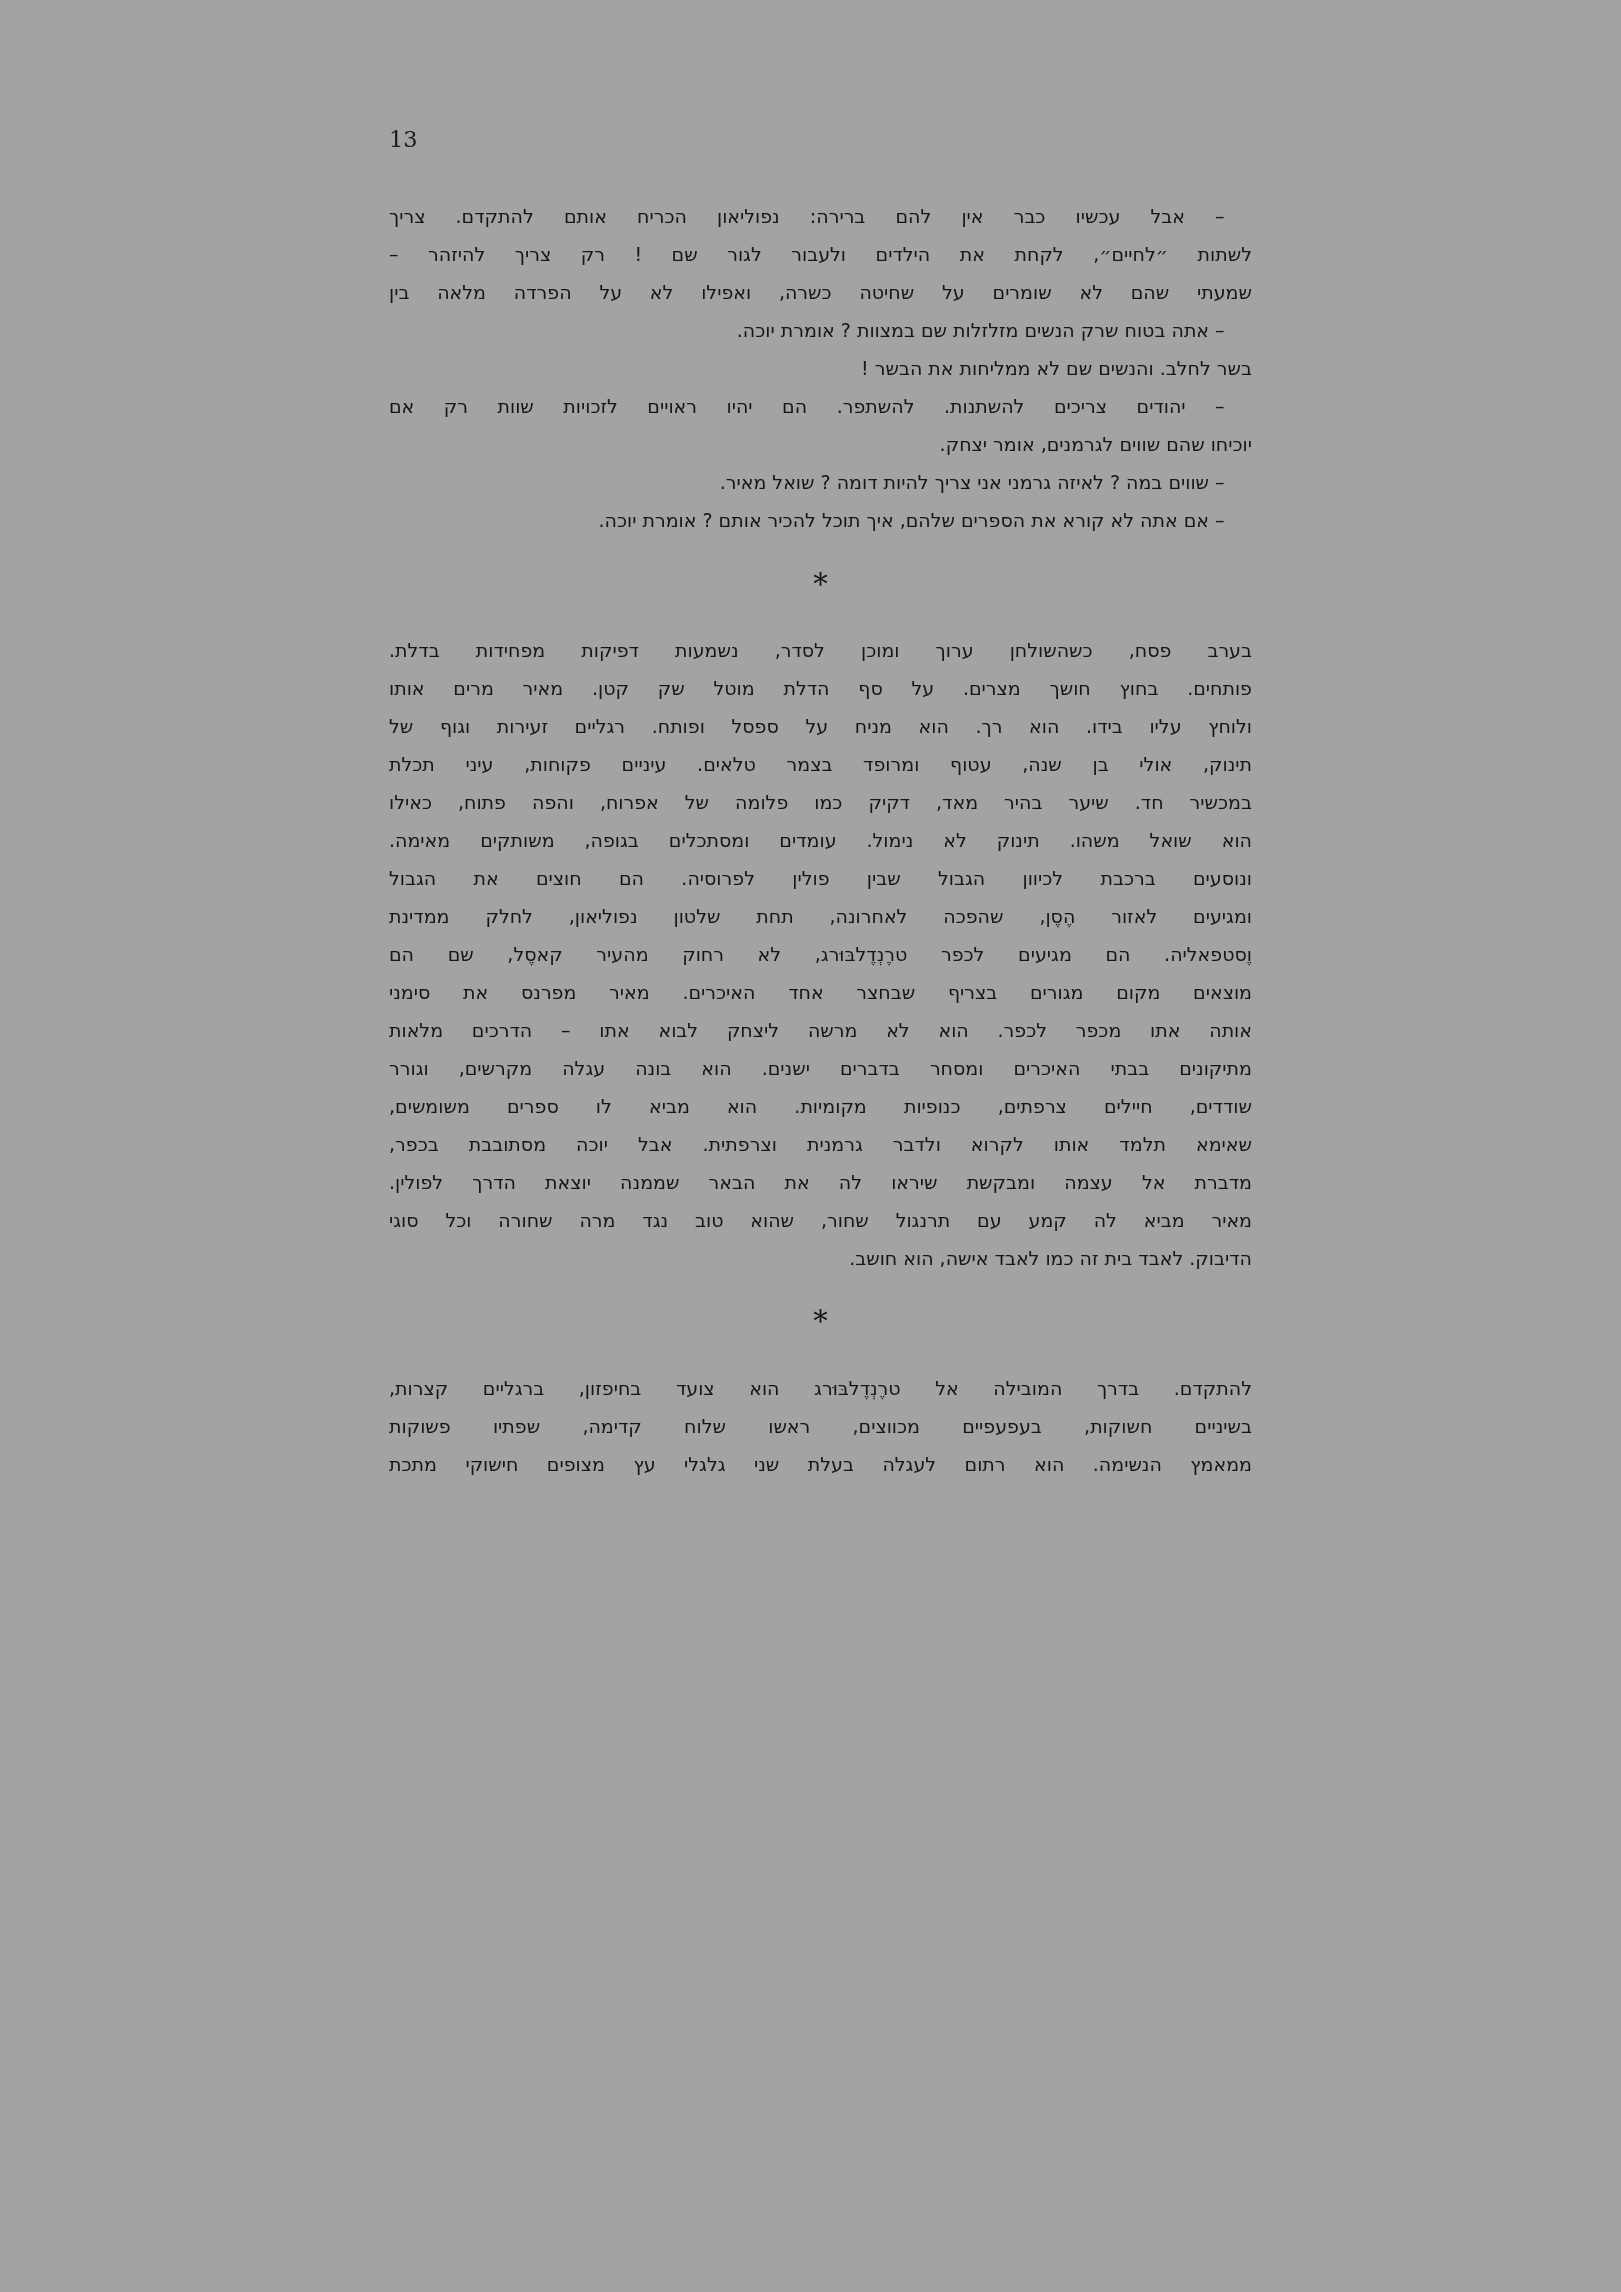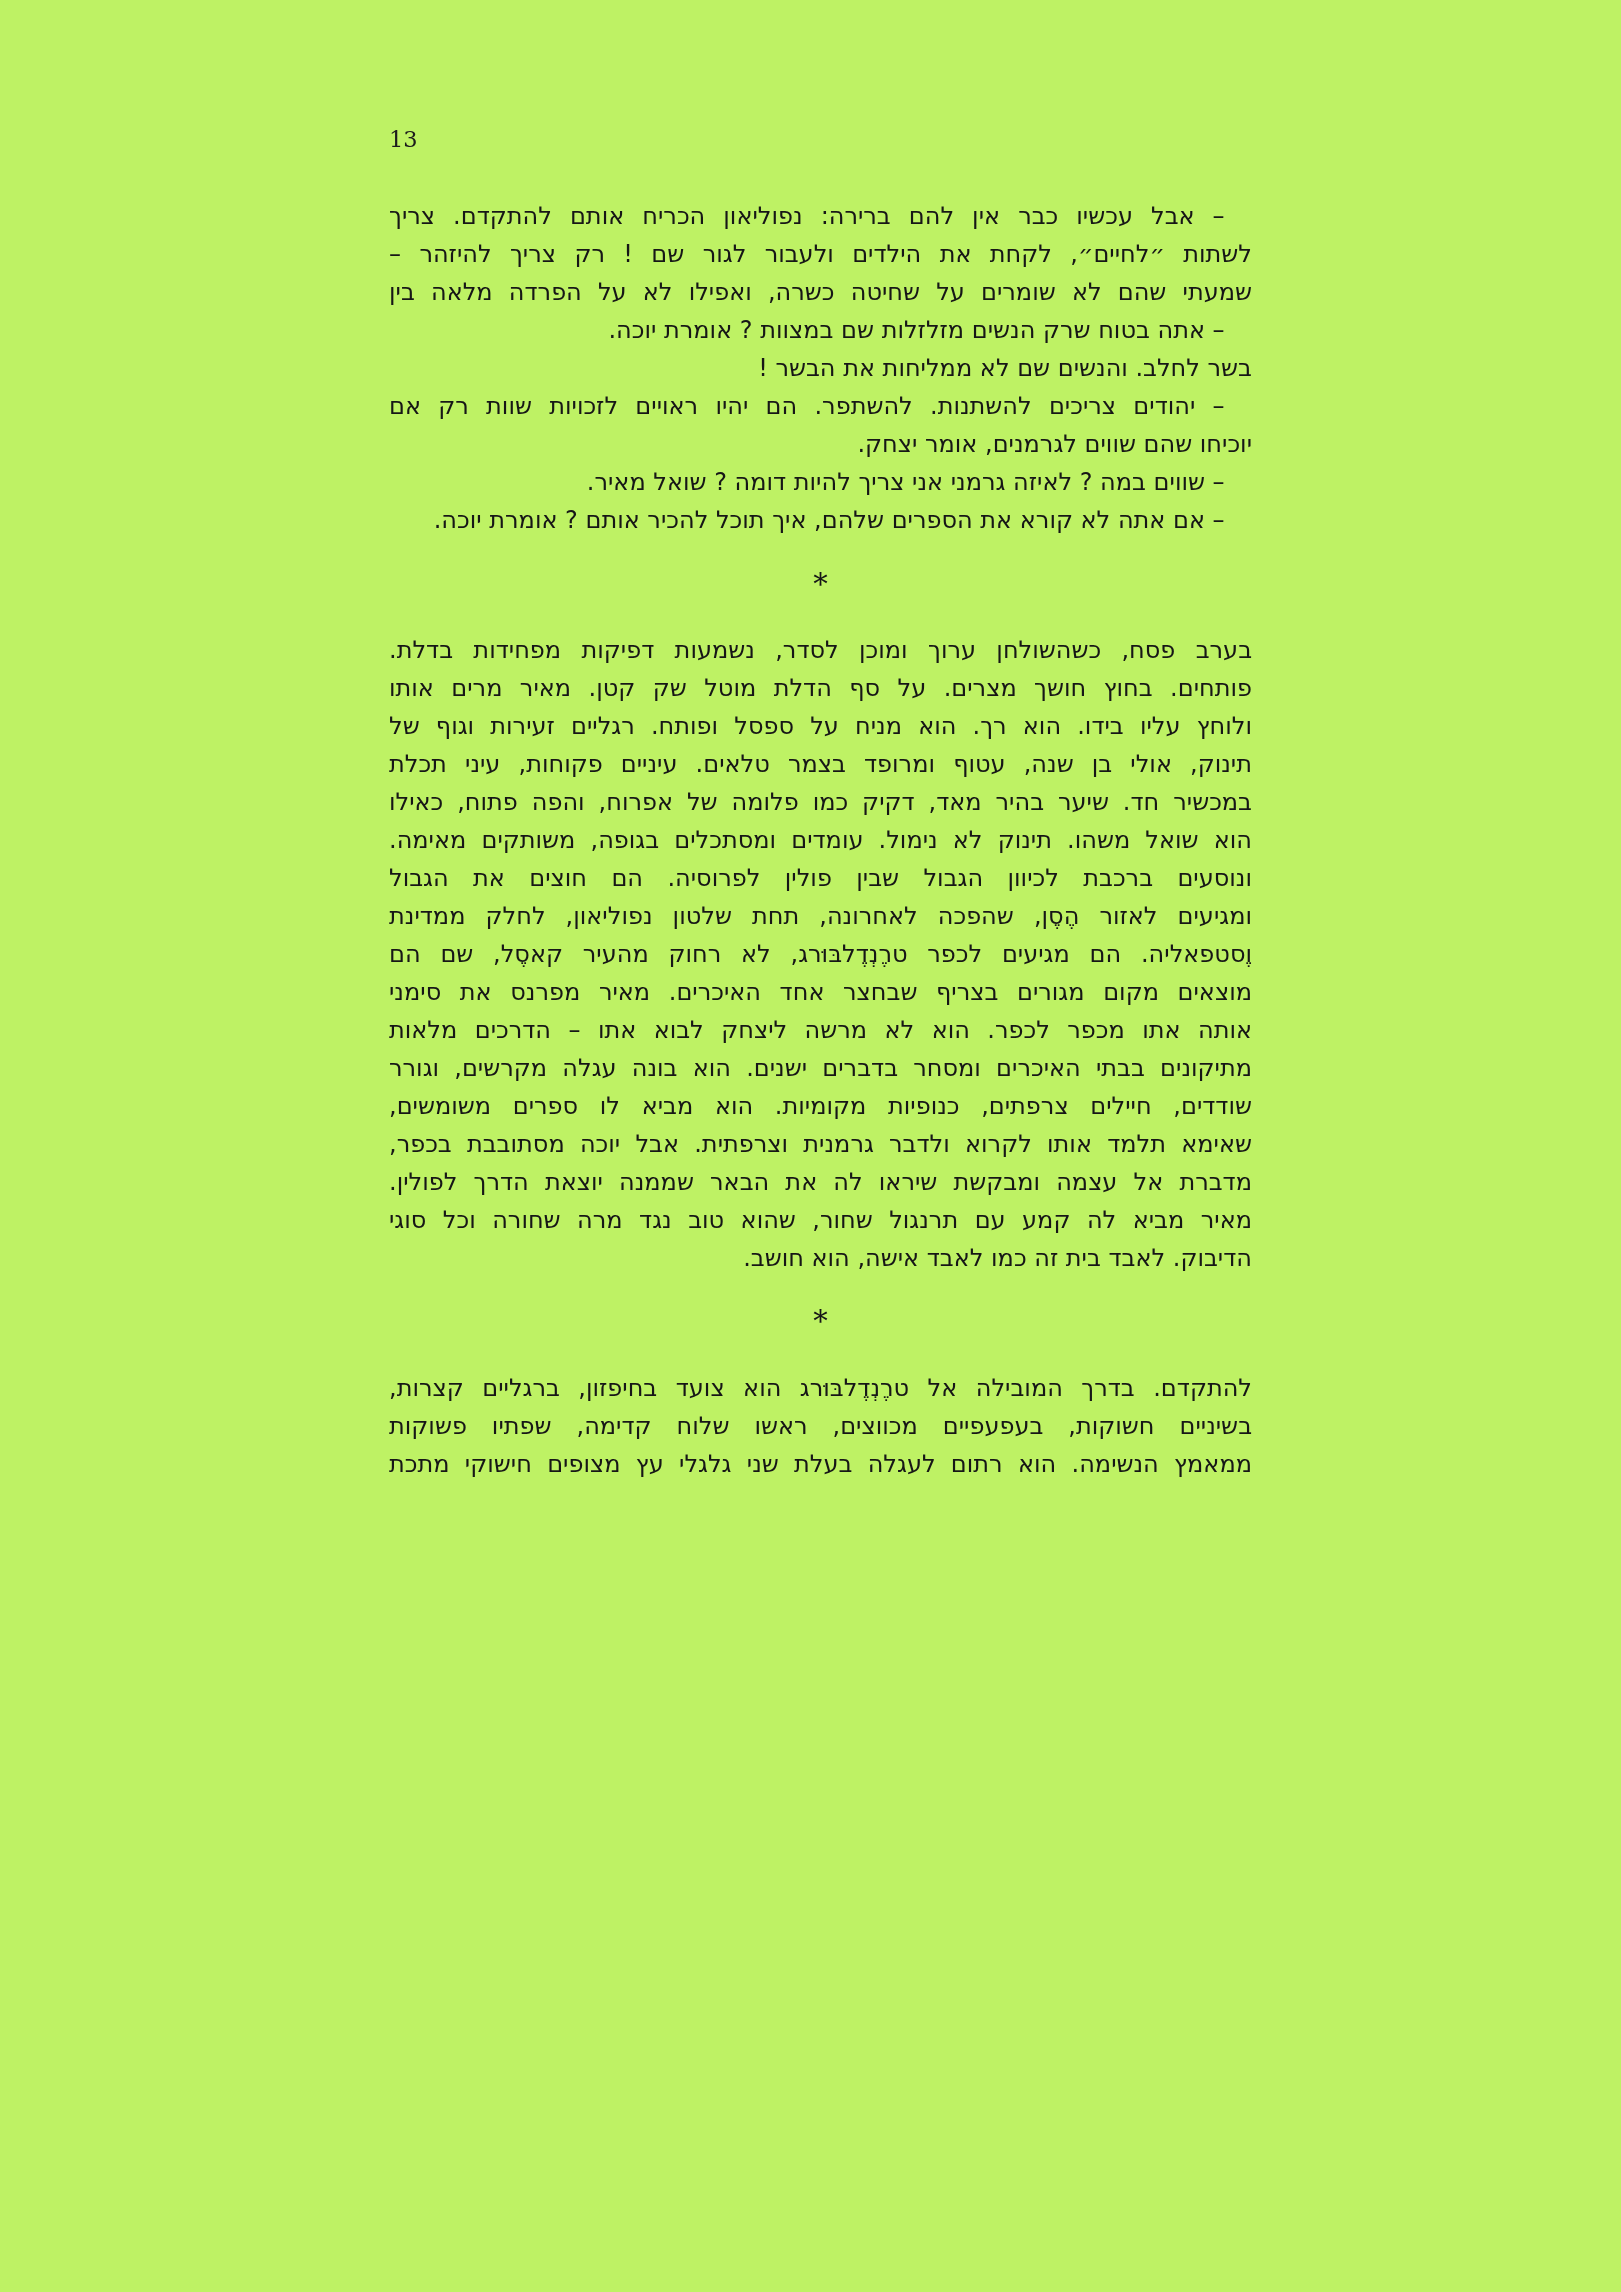--- a/index.html
+++ b/index.html
@@ -5,21 +5,21 @@
   html, body {
     margin: 0;
     padding: 0;
     background: #e8e8e8;
   }
   .page {
     position: relative;
     width: 1621px;
     height: 2293px;
     margin: 0 auto;
-    background: #bef264;
+    background: #a3a3a3;
     color: #161616;
     font-family: "DejaVu Serif", "DejaVu Sans", serif;
     overflow: hidden;
   }
   .text-block {
     position: absolute;
     left: 389px;
     top: 125px;
     width: 863px;
     direction: rtl;
@@ -27,21 +27,21 @@
   .page-number {
     direction: ltr;
     text-align: left;
     font-size: 22.5px;
     line-height: 29px;
     margin-bottom: 43px;
     font-family: "DejaVu Serif", serif;
     color: #1c1c1c;
   }
   .paragraph {
-    font-size: 24px;
+    font-size: 19px;
     font-family: "DejaVu Sans", sans-serif;
   }
   .line {
     line-height: 38px;
     text-align: justify;
     text-align-last: justify;
     white-space: normal;
   }
   .line.short {
     text-align: right;

